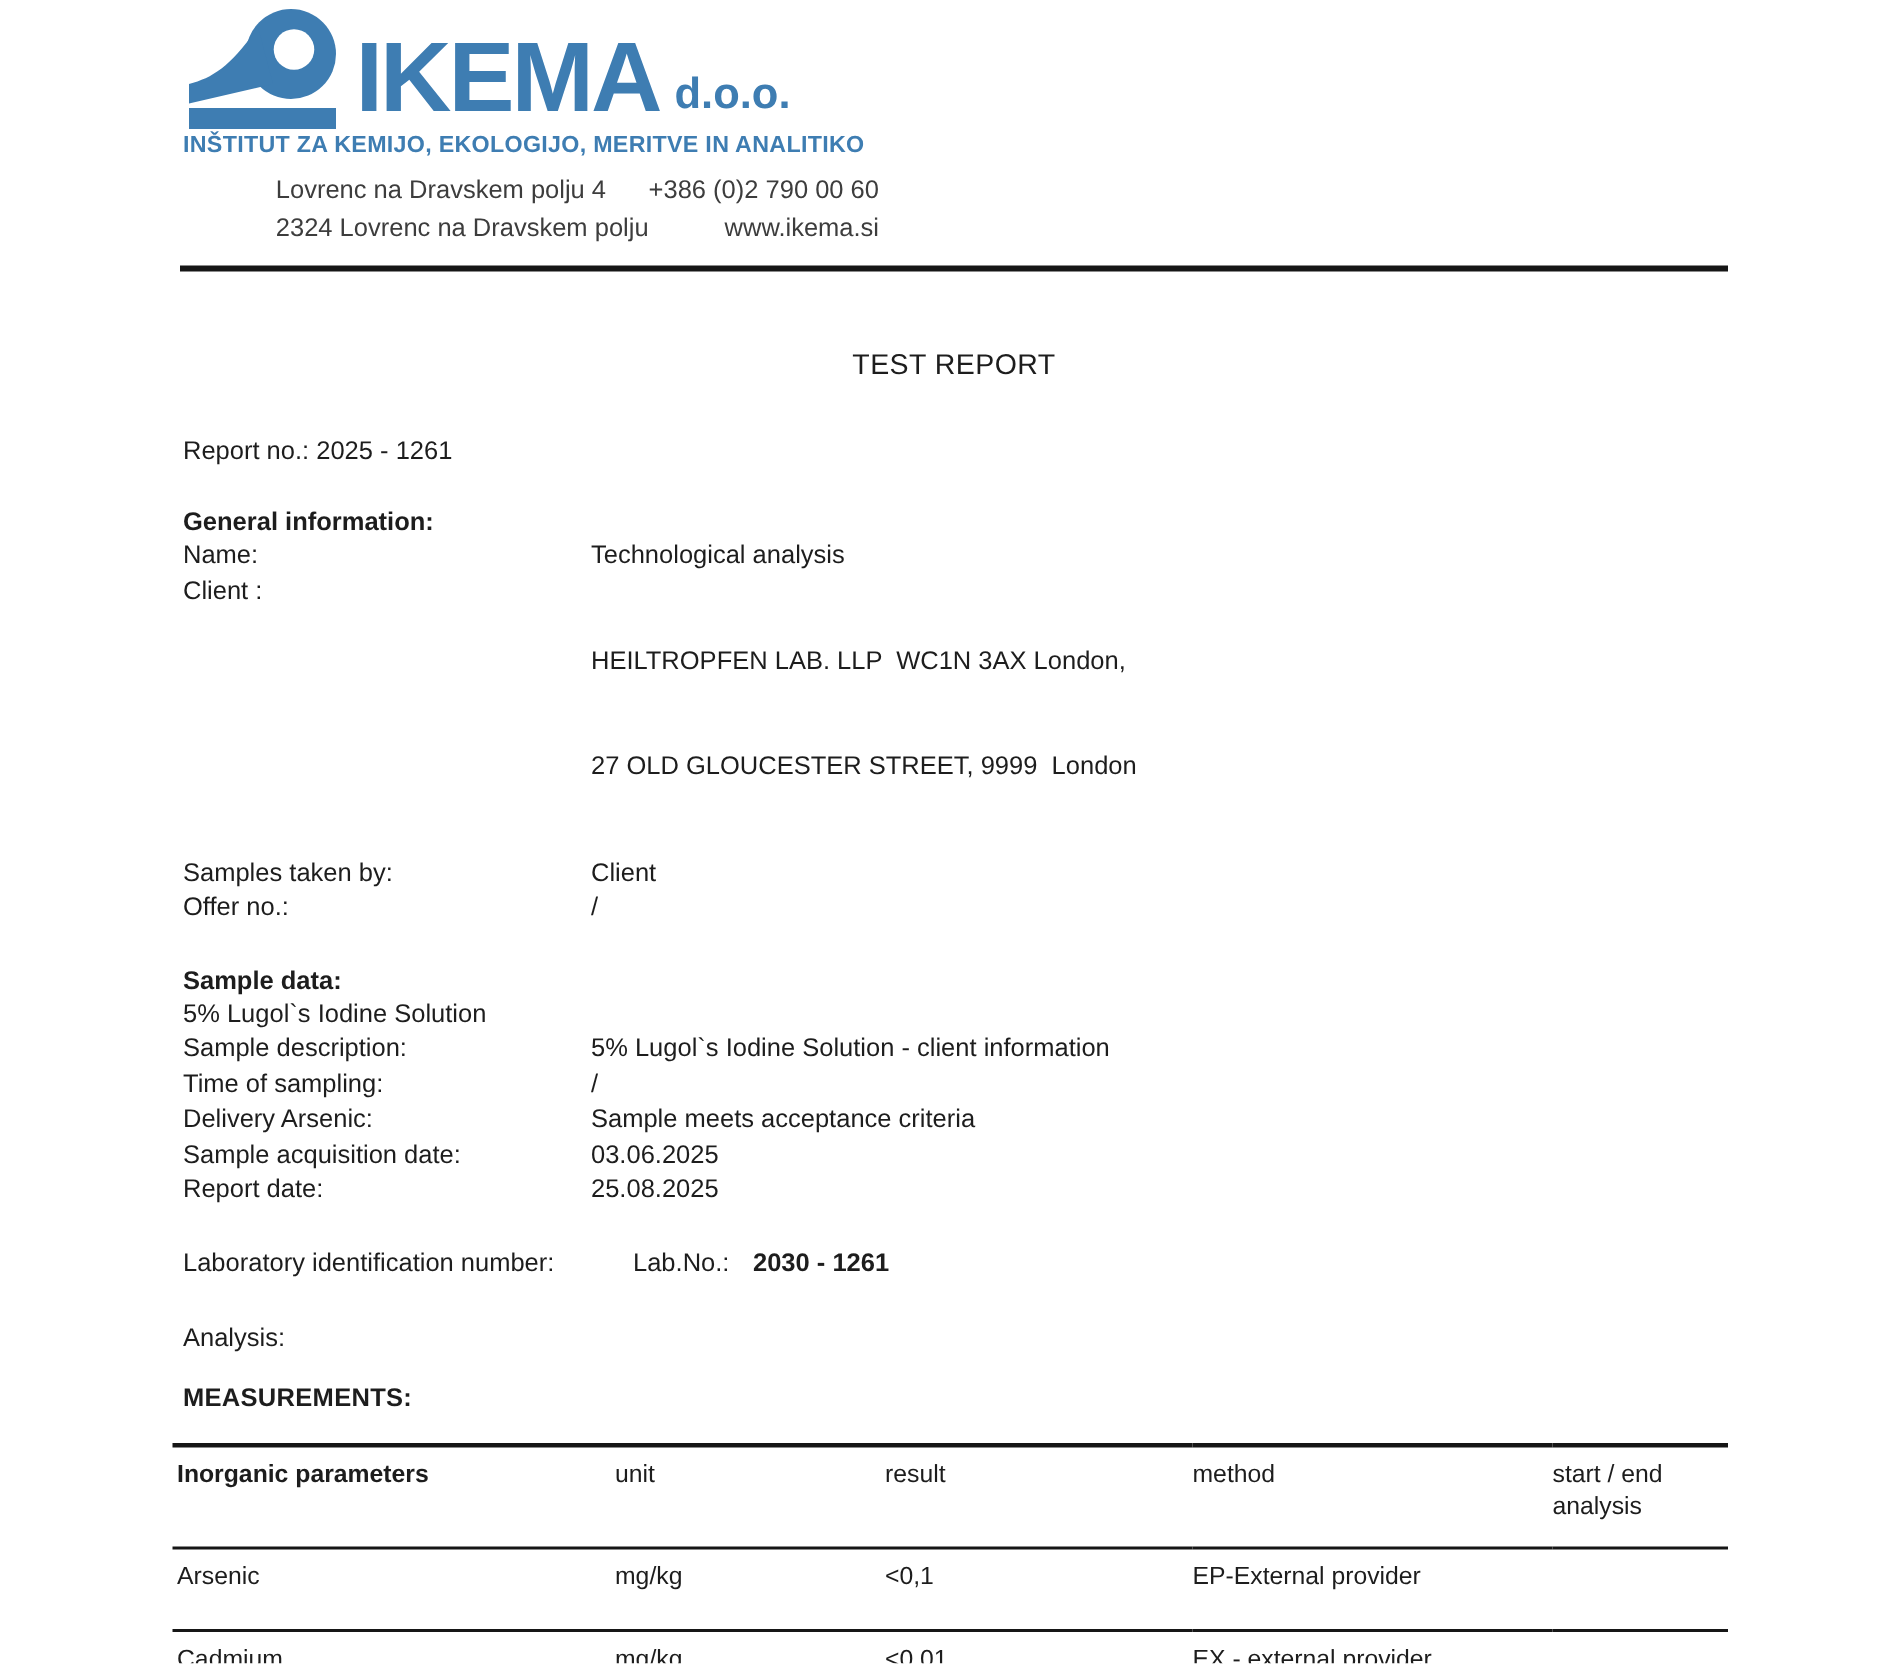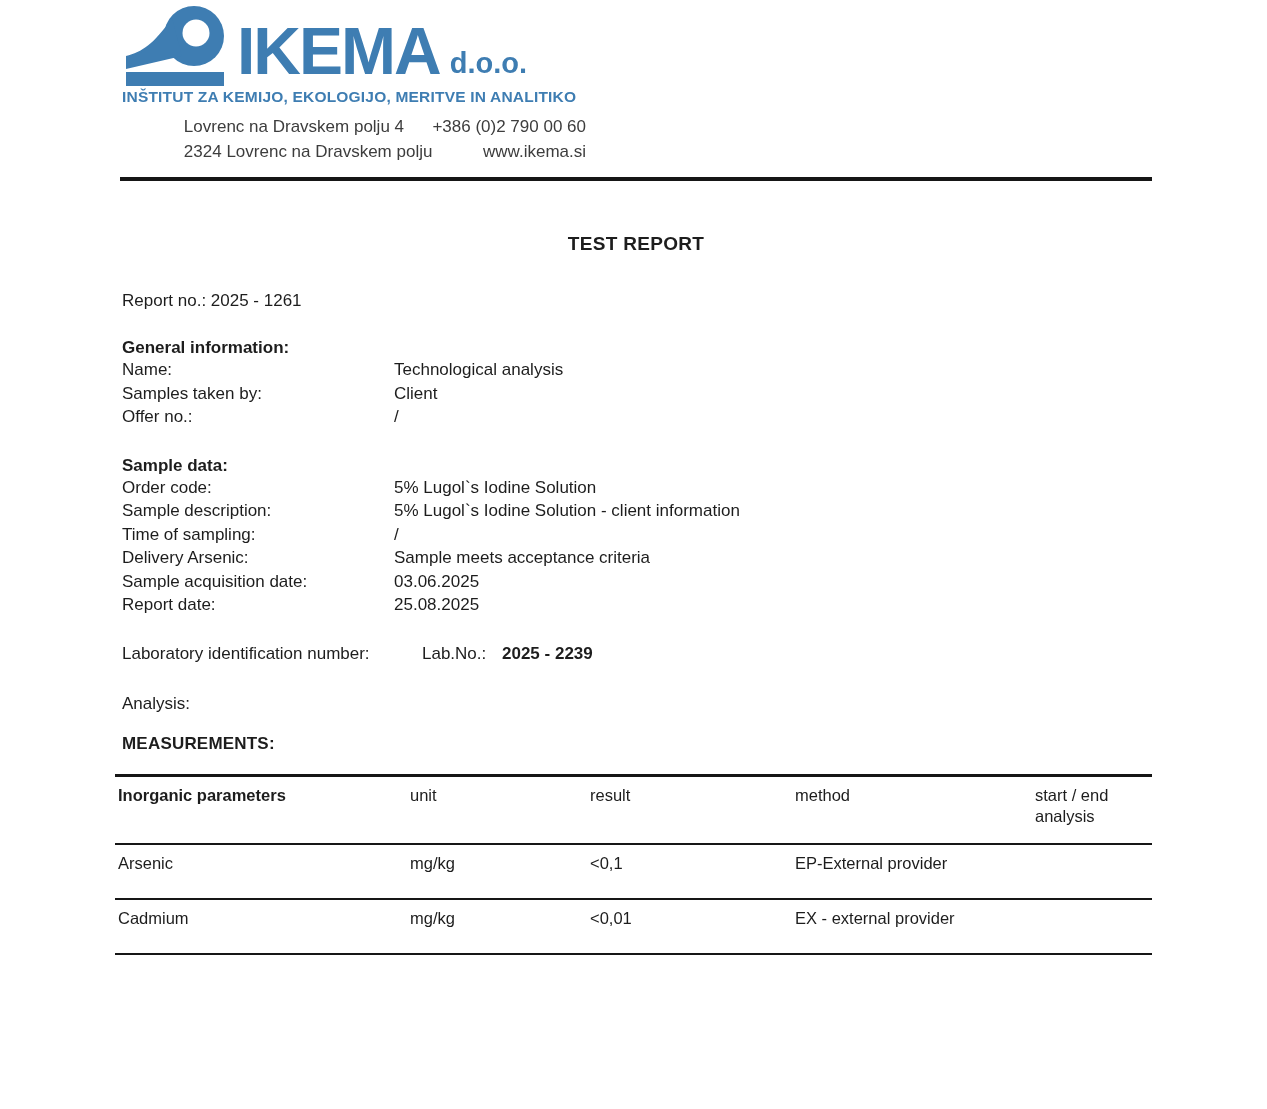--- a/index.html
+++ b/index.html
@@ -31,21 +31,21 @@
   .contact {
     display: flex; justify-content: flex-end; width: 462px;
     margin-top: 8px; margin-left: 4px;
     font-size: 17px; color: #3d3d3d; line-height: 25px;
   }
   .contact-right { text-align: right; }
   .header-rule { margin-top: 13px; height: 4px; width: 1032px; background: var(--line); border: none; }
 
   
   .main { padding: 0 117px 0 122px; font-size: 17px; }
-  .report-title { margin-top: 52px; text-align: center; font-size: 19px; font-weight: 700; letter-spacing: 0.3px; }
+  .report-title { margin-top: 52px; text-align: center; font-size: 19px; font-weight: 400; letter-spacing: 0.3px; }
   .report-no { margin-top: 36px; }
   .sec-heading { margin-top: 27px; font-size: 17px; font-weight: 700; }
   .info-row { display: flex; line-height: 23.5px; }
   .info-label { width: 272px; flex: 0 0 auto; }
   .info-value { white-space: pre-wrap; }
 
   .lab-row { display: flex; margin-top: 27px; }
   .lab-label { width: 300px; flex: 0 0 auto; }
   .lab-no-label { width: 80px; flex: 0 0 auto; }
   .lab-no-value { font-weight: 700; }
@@ -108,33 +108,39 @@
 
     <div class="report-no">Report no.: 2025 - 1261</div>
 
     <section>
       <h2 class="sec-heading">General information:</h2>
       <div class="info-row">
         <div class="info-label">Name:</div>
         <div class="info-value">Technological analysis</div>
       </div>
       <div class="info-row">
+        <div class="info-label">Client :</div>
+        <div class="info-value">
+          <div>HEILTROPFEN LAB. LLP  WC1N 3AX London,</div>
+          <div>27 OLD GLOUCESTER STREET, 9999  London</div>
+        </div>
+      </div>
+      <div class="info-row">
         <div class="info-label">Samples taken by:</div>
         <div class="info-value">Client</div>
       </div>
       <div class="info-row">
         <div class="info-label">Offer no.:</div>
         <div class="info-value">/</div>
       </div>
     </section>
 
     <section>
       <h2 class="sec-heading">Sample data:</h2>
       <div class="info-row">
-        <div class="info-label">Order code:</div>
         <div class="info-value">5% Lugol`s Iodine Solution</div>
       </div>
       <div class="info-row">
         <div class="info-label">Sample description:</div>
         <div class="info-value">5% Lugol`s Iodine Solution - client information</div>
       </div>
       <div class="info-row">
         <div class="info-label">Time of sampling:</div>
         <div class="info-value">/</div>
       </div>
@@ -148,21 +154,21 @@
       </div>
       <div class="info-row">
         <div class="info-label">Report date:</div>
         <div class="info-value">25.08.2025</div>
       </div>
     </section>
 
     <div class="lab-row">
       <div class="lab-label">Laboratory identification number:</div>
       <div class="lab-no-label">Lab.No.:</div>
-      <div class="lab-no-value">2025 - 2239</div>
+      <div class="lab-no-value">2030 - 1261</div>
     </div>
 
     <div class="analysis-line">Analysis:</div>
 
     <h2 class="measurements-heading">MEASUREMENTS:</h2>
 
     <table class="meas-table">
       <colgroup>
         <col style="width:295px">
           <col style="width:180px">

